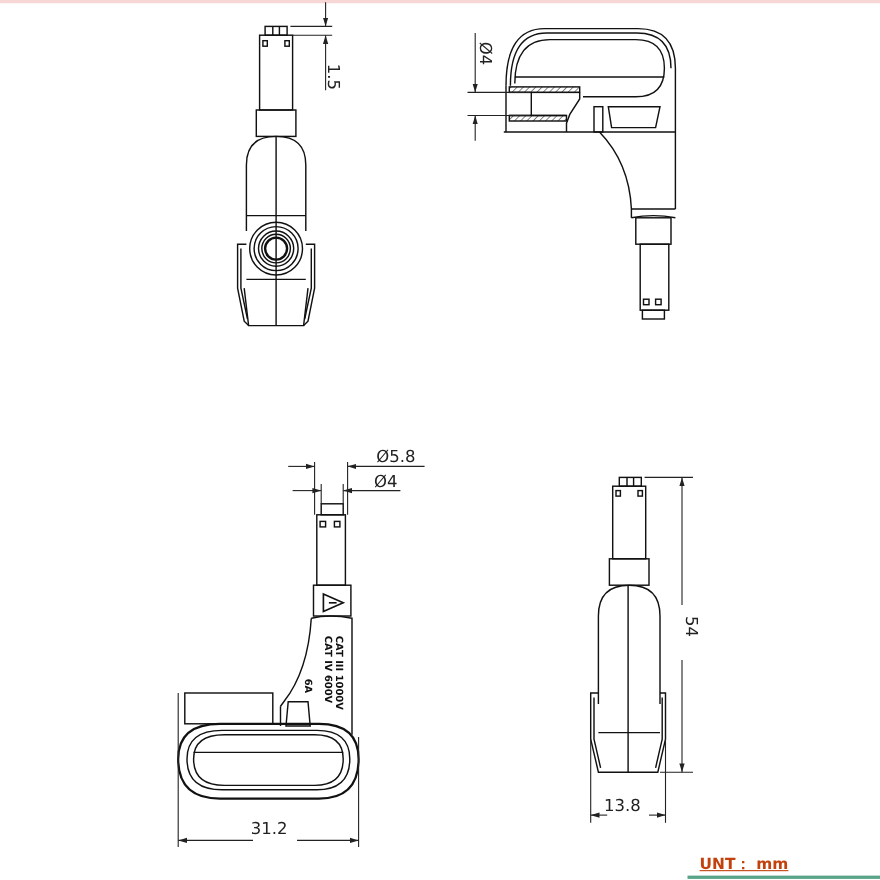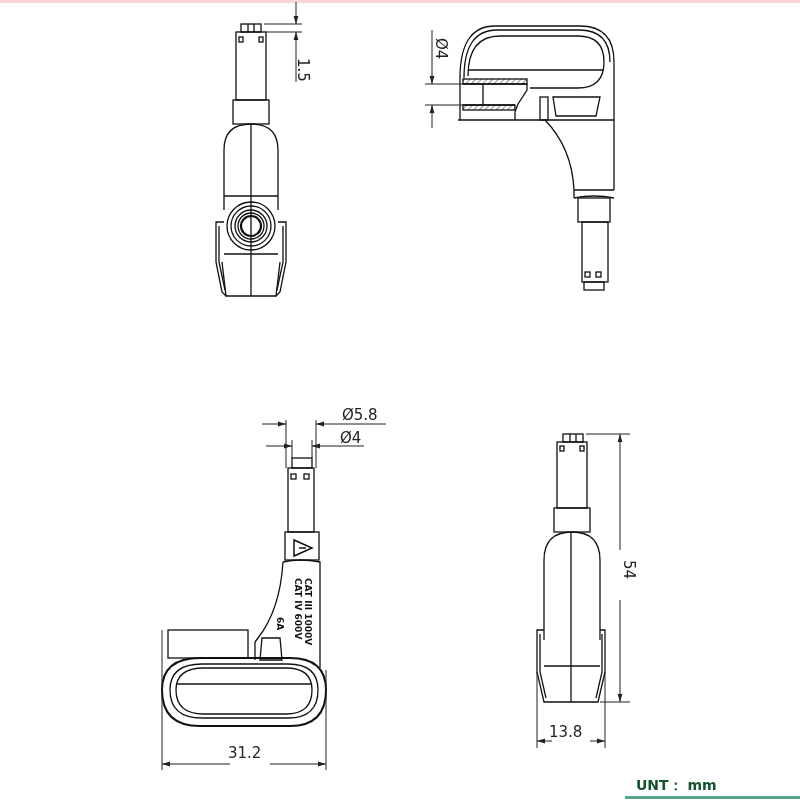--- a/index.html
+++ b/index.html
@@ -1,20 +1,20 @@
 <!DOCTYPE html>
 <html><head>
 <meta charset="utf-8">
 <style>
   html, body { margin: 0; padding: 0; background: #ffffff; }
   body { width: 800px; height: 800px; position: relative; overflow: hidden; font-family: "DejaVu Sans", sans-serif; }
   .top-rule { position: absolute; left: 0; top: 0; width: 800px; height: 3px; background: #f7d6d6; }
   svg.drawing { position: absolute; left: 0; top: 0; }
   .dim-text { font-family: "DejaVu Sans", sans-serif; font-size: 15px; fill: #222; }
-  .unit-label { position: absolute; left: 636px; top: 777px; font-family: "DejaVu Sans", sans-serif; font-weight: bold; font-size: 14px; color: #14532d; }
+  .unit-label { position: absolute; left: 636px; top: 777px; font-family: "DejaVu Sans", sans-serif; font-weight: bold; font-size: 14px; color: #c2410c; text-decoration: underline; }
   .bottom-rule { position: absolute; left: 625px; top: 796px; width: 175px; height: 3px; background: #5aa58a; }
 </style>
 </head>
 <body>
 
 <div class="top-rule"></div>
 
 <svg class="drawing" width="800" height="800" viewBox="0 0 800 800">
   <defs>
     <marker id="arr" viewBox="0 0 10 10" refX="10" refY="5" markerWidth="8" markerHeight="8" orient="auto-start-reverse">

